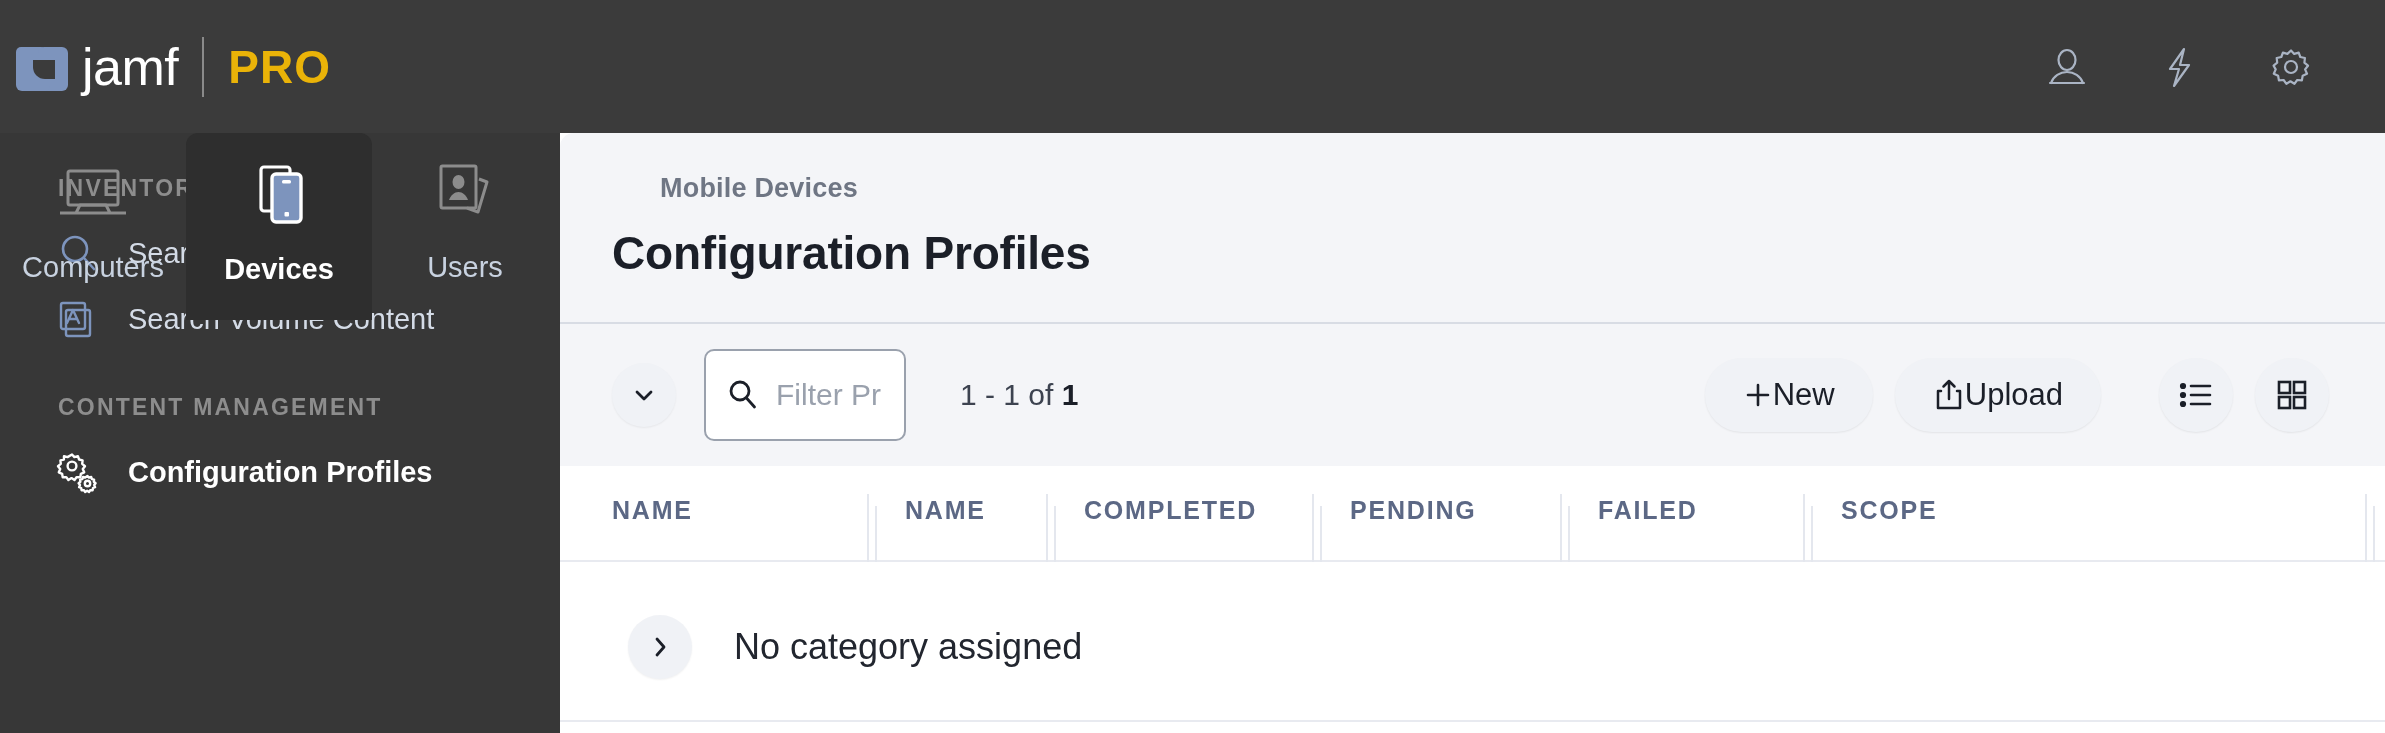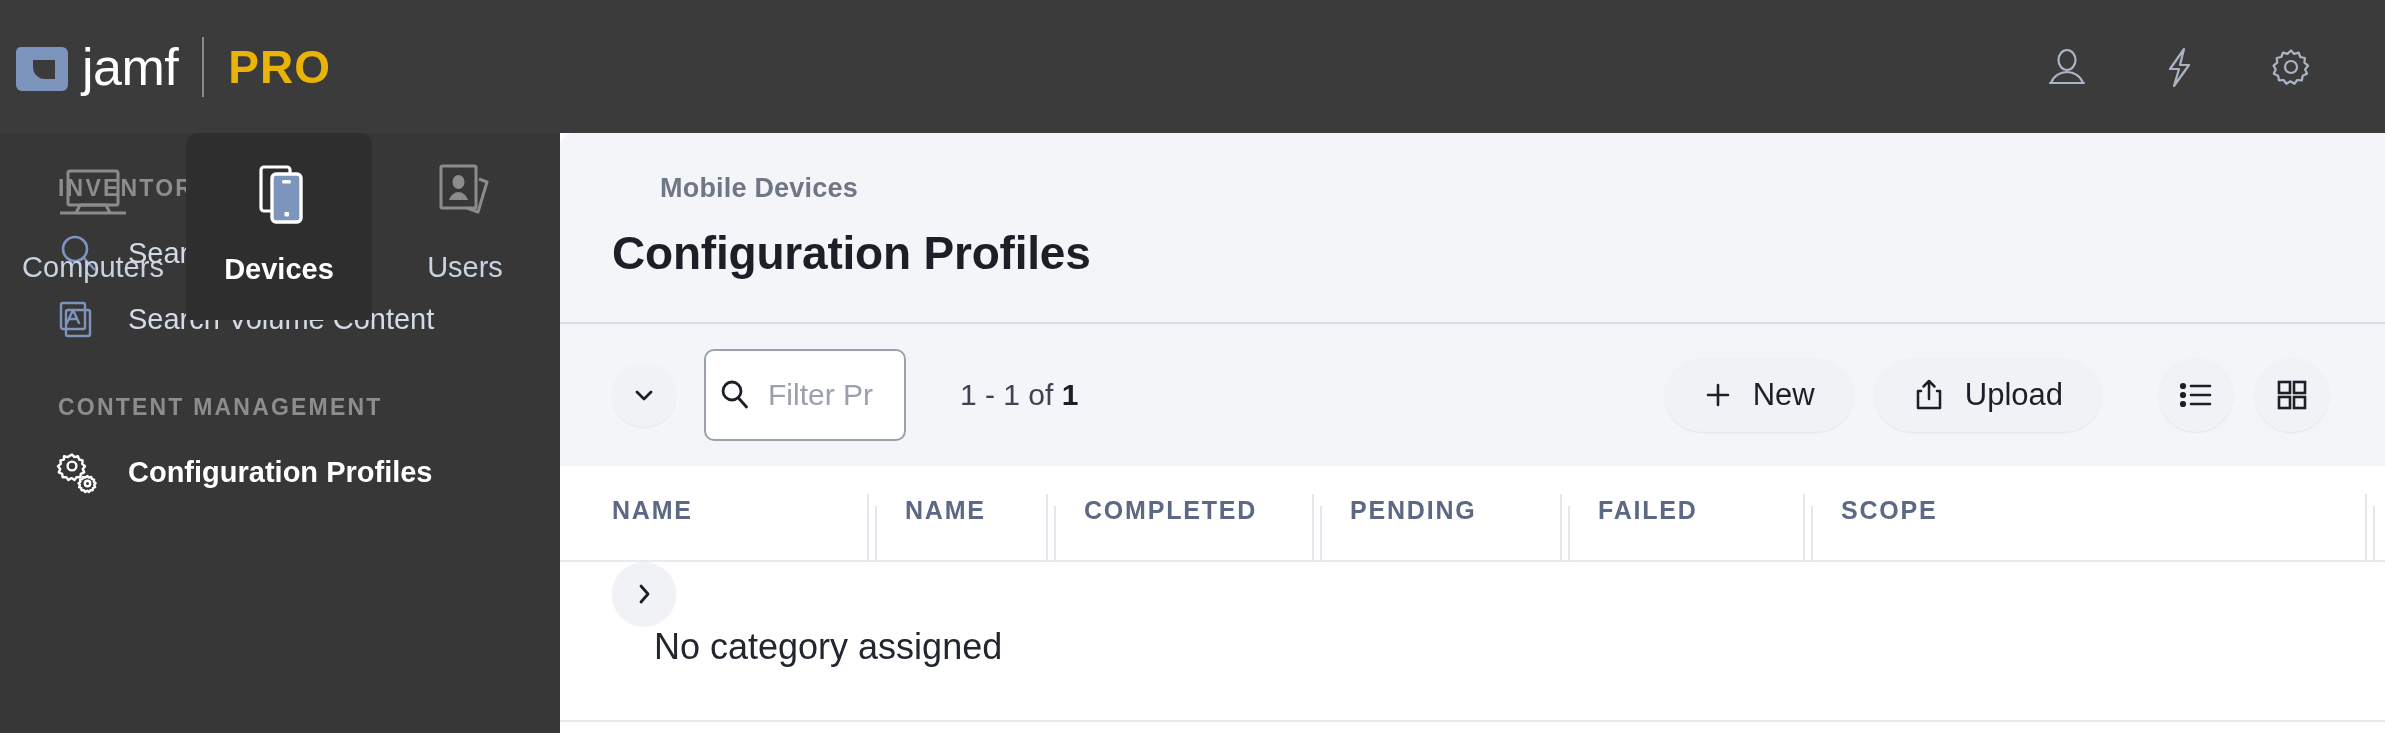--- a/index.html
+++ b/index.html
@@ -131,38 +131,38 @@
     background: #f0f2f6;
     display: flex; align-items: center; justify-content: center;
     cursor: pointer; flex: none;
     box-shadow: 0 1px 2px rgba(0,0,0,0.06);
   }
   .circle-btn svg { display: block; }
   .filter-box {
     margin-left: 28px;
     width: 202px; height: 92px;
     background: #ffffff; border: 2px solid #9aa1ad; border-radius: 10px;
-    display: flex; align-items: center; padding-left: 12px;
+    display: flex; align-items: center; padding-left: 20px;
     overflow: hidden; flex: none; cursor: text;
   }
   .filter-box svg { display: block; flex: none; }
   .filter-ph {
     margin-left: 16px; font-size: 30px; color: #9aa1ad;
     white-space: nowrap;
   }
   .count {
     margin-left: 54px; font-size: 30px; color: #3d4350; white-space: nowrap;
   }
   .count b { font-weight: 700; color: #1b1f28; }
 
   .toolbar-right { margin-left: auto; display: flex; align-items: center; }
   .pill-btn {
     height: 74px; padding: 0 38px; border-radius: 37px;
     background: #f0f2f6; border: none;
-    display: flex; align-items: center; gap: 20px;
+    display: flex; align-items: center; 
     font-size: 31px; color: #1b1f28; cursor: pointer;
     font-family: "Liberation Sans", sans-serif;
     box-shadow: 0 1px 2px rgba(0,0,0,0.07);
   }
   .pill-btn + .pill-btn { margin-left: 22px; }
   .pill-btn svg { display: block; }
   .view-toggle { display: flex; align-items: center; margin-left: 58px; gap: 22px; }
   .view-btn {
     width: 74px; height: 74px; border-radius: 37px; background: #f0f2f6;
     display: flex; align-items: center; justify-content: center; cursor: pointer;
@@ -180,23 +180,22 @@
     position: absolute; top: 30px;
     font-size: 25px; font-weight: 700; color: #5c6885; letter-spacing: 1.8px;
     white-space: nowrap;
   }
   .col-div {
     position: absolute; top: 28px; width: 2px; height: 68px;
     background: #e4e7ee;
   }
   .col-div.b { top: 40px; height: 56px; }
   .grouprow {
-    height: 169px; display: flex; padding-left: 52px;
+    height: 169px; display: flex; align-items: center; padding-left: 68px;
     position: relative;
-    flex-direction: column;
   }
   .group-label {
     margin-left: 42px; font-size: 36px; color: #22262f; font-weight: 400;
   }
   .bottom-rule {
     position: absolute; left: 0; bottom: 9px; width: 100%; height: 2px;
     background: #e8eaf0;
   }
 </style>
 </head>

